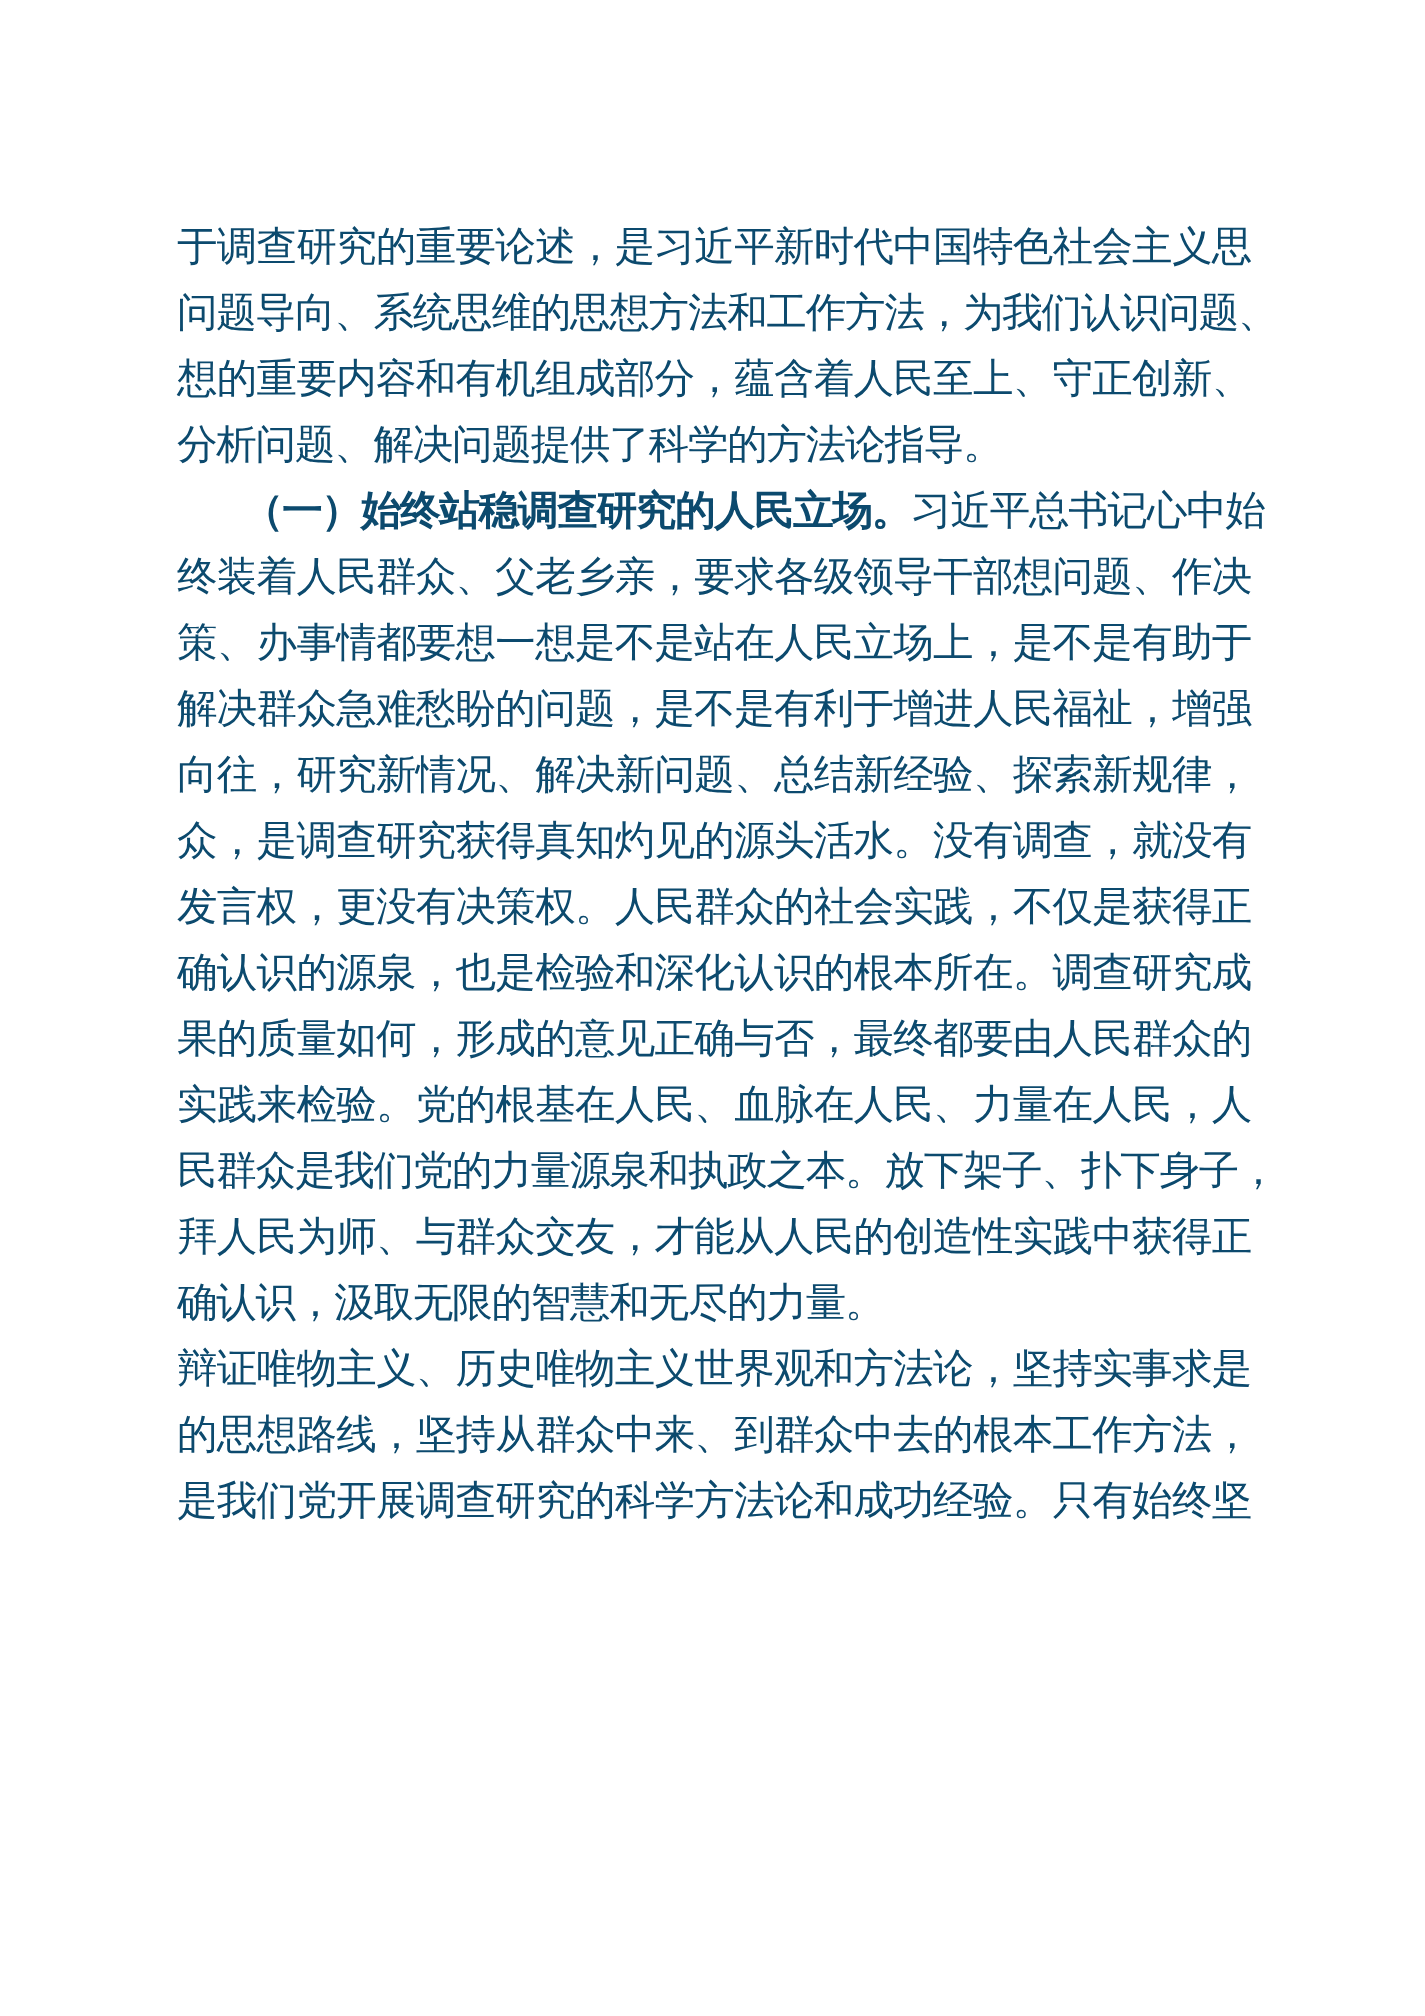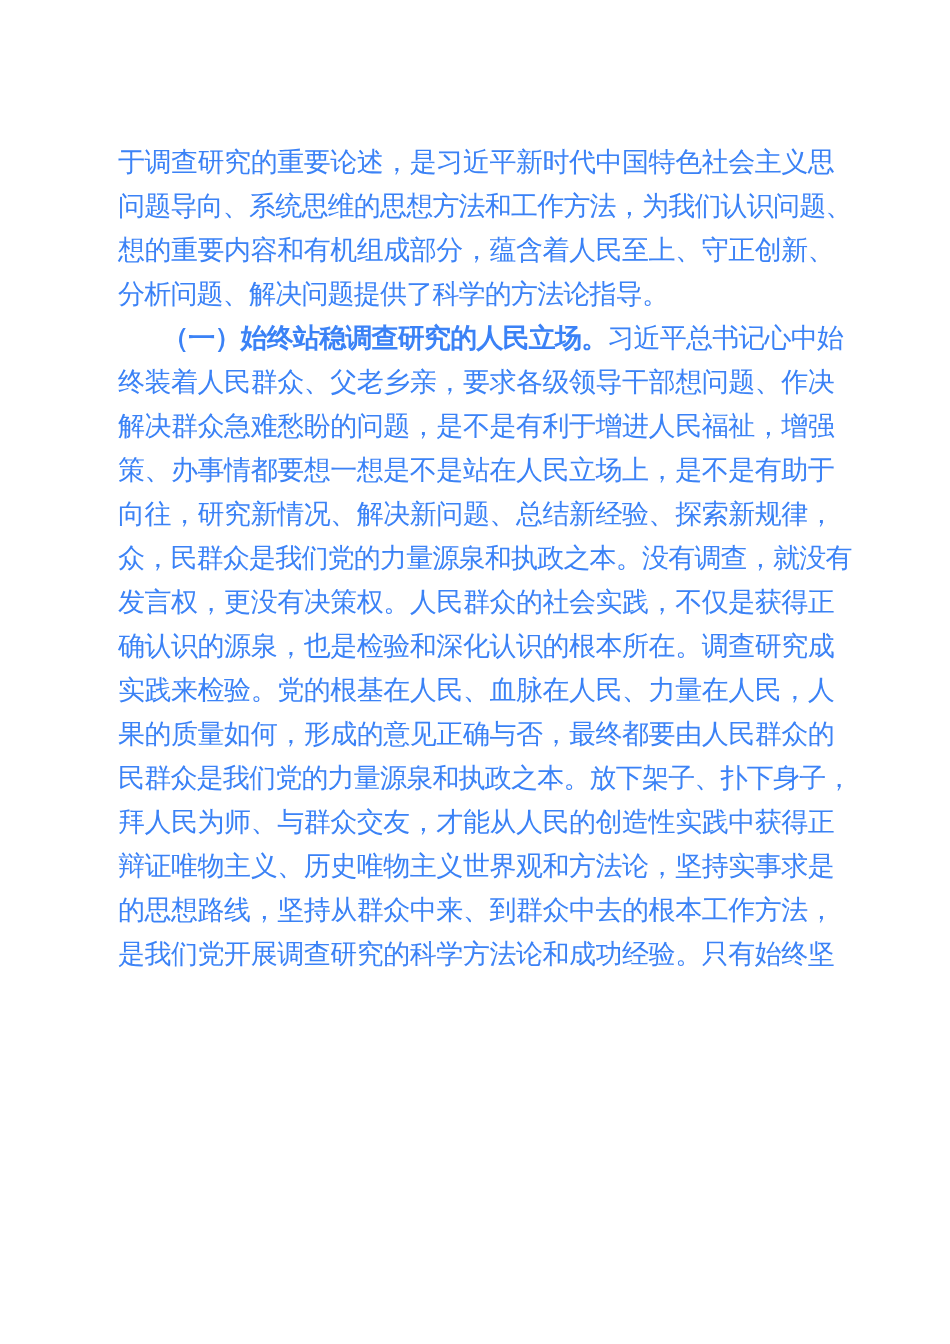--- a/index.html
+++ b/index.html
@@ -5,22 +5,22 @@
   html, body {
     margin: 0;
     padding: 0;
     background: #ffffff;
   }
   .page {
     position: relative;
     width: 950px;
     height: 1344px;
     background: #ffffff;
-    font-family: Liberation Mono, monospace;
-    color: #3b82f6;
+    font-family: Liberation Serif, serif;
+    color: #0c4a6e;
     overflow: hidden;
   }
   .textblock {
     position: absolute;
     left: 118px;
     top: 142px;
     width: 716px;
   }
   .line {
     width: 716px;
@@ -46,27 +46,28 @@
 <body>
 
 <div class="page">
   <div class="textblock">
       <div class="line">于调查研究的重要论述，是习近平新时代中国特色社会主义思</div>
       <div class="line">问题导向、系统思维的思想方法和工作方法，为我们认识问题、</div>
       <div class="line">想的重要内容和有机组成部分，蕴含着人民至上、守正创新、</div>
       <div class="line end">分析问题、解决问题提供了科学的方法论指导。</div>
       <div class="line indent"><span class="b">（一）始终站稳调查研究的人民立场。</span>习近平总书记心中始</div>
       <div class="line">终装着人民群众、父老乡亲，要求各级领导干部想问题、作决</div>
+      <div class="line">策、办事情都要想一想是不是站在人民立场上，是不是有助于</div>
       <div class="line">解决群众急难愁盼的问题，是不是有利于增进人民福祉，增强</div>
-      <div class="line">策、办事情都要想一想是不是站在人民立场上，是不是有助于</div>
       <div class="line">向往，研究新情况、解决新问题、总结新经验、探索新规律，</div>
-      <div class="line">众，民群众是我们党的力量源泉和执政之本。没有调查，就没有</div>
+      <div class="line">众，是调查研究获得真知灼见的源头活水。没有调查，就没有</div>
       <div class="line">发言权，更没有决策权。人民群众的社会实践，不仅是获得正</div>
       <div class="line">确认识的源泉，也是检验和深化认识的根本所在。调查研究成</div>
+      <div class="line">果的质量如何，形成的意见正确与否，最终都要由人民群众的</div>
       <div class="line">实践来检验。党的根基在人民、血脉在人民、力量在人民，人</div>
-      <div class="line">果的质量如何，形成的意见正确与否，最终都要由人民群众的</div>
       <div class="line">民群众是我们党的力量源泉和执政之本。放下架子、扑下身子，</div>
       <div class="line">拜人民为师、与群众交友，才能从人民的创造性实践中获得正</div>
+      <div class="line end">确认识，汲取无限的智慧和无尽的力量。</div>
       <div class="line">辩证唯物主义、历史唯物主义世界观和方法论，坚持实事求是</div>
       <div class="line">的思想路线，坚持从群众中来、到群众中去的根本工作方法，</div>
       <div class="line">是我们党开展调查研究的科学方法论和成功经验。只有始终坚</div>
     </div>
 </div>
 
 </body></html>

